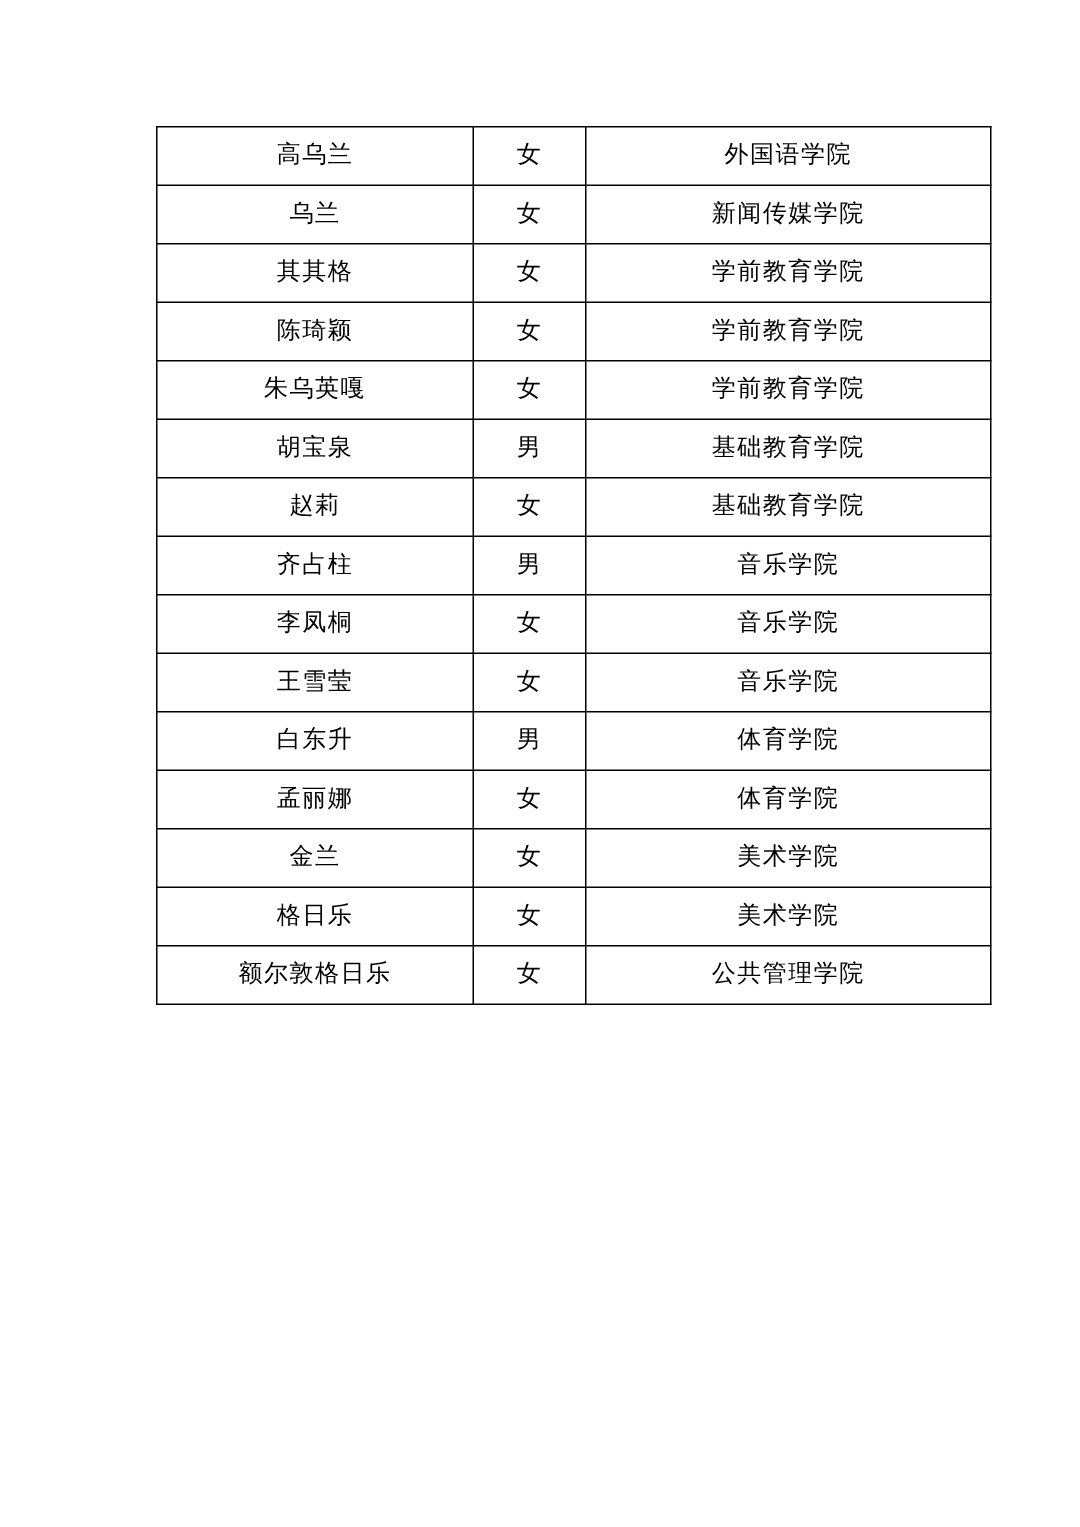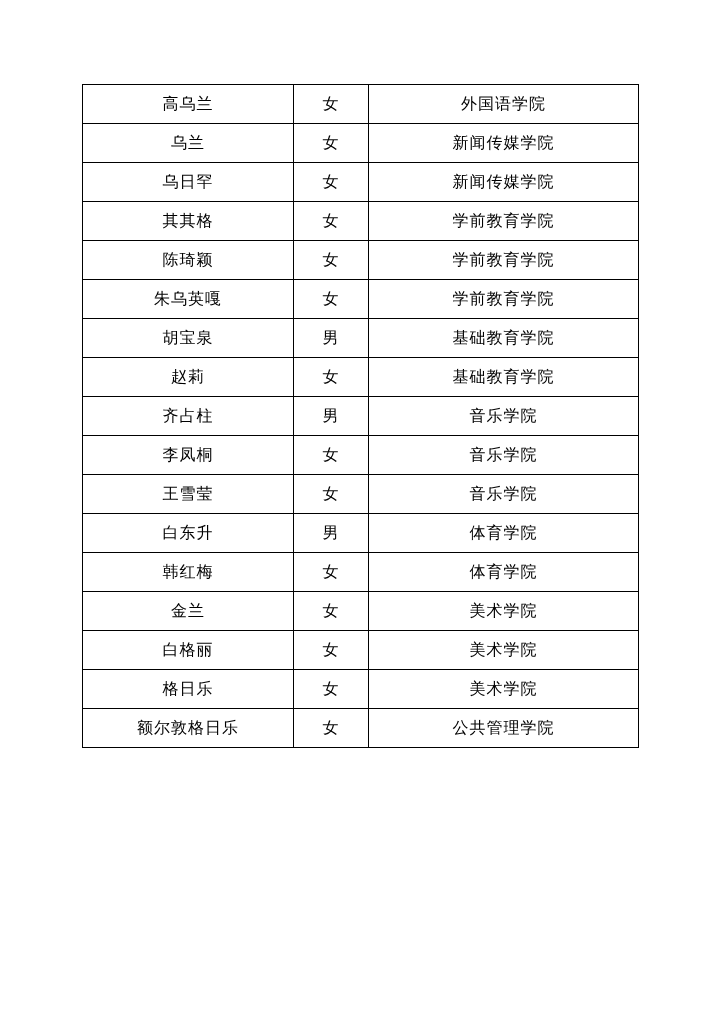--- a/index.html
+++ b/index.html
@@ -17,20 +17,21 @@
     position: relative;
     width: 720px;
     height: 1018px;
     box-sizing: border-box;
     padding: 84px 82px 0 82px;
   }
   table.roster {
     border-collapse: collapse;
     width: 556px;
     table-layout: fixed;
+    margin-left: 22px;
   }
   table.roster td {
     border: 1px solid #000000;
     height: 38px;
     text-align: center;
     vertical-align: middle;
     font-size: 16px;
     line-height: 1.2;
     letter-spacing: 1px;
     padding: 0 2px;
@@ -51,25 +52,20 @@
       <col class="c-college">
     </colgroup>
     <tbody>
         <tr>
           <td>高乌兰</td>
           <td>女</td>
           <td>外国语学院</td>
         </tr>
         <tr>
           <td>乌兰</td>
-          <td>女</td>
-          <td>新闻传媒学院</td>
-        </tr>
-        <tr>
-          <td>乌日罕</td>
           <td>女</td>
           <td>新闻传媒学院</td>
         </tr>
         <tr>
           <td>其其格</td>
           <td>女</td>
           <td>学前教育学院</td>
         </tr>
         <tr>
           <td>陈琦颖</td>
@@ -105,31 +101,26 @@
           <td>王雪莹</td>
           <td>女</td>
           <td>音乐学院</td>
         </tr>
         <tr>
           <td>白东升</td>
           <td>男</td>
           <td>体育学院</td>
         </tr>
         <tr>
-          <td>韩红梅</td>
+          <td>孟丽娜</td>
           <td>女</td>
           <td>体育学院</td>
         </tr>
         <tr>
           <td>金兰</td>
-          <td>女</td>
-          <td>美术学院</td>
-        </tr>
-        <tr>
-          <td>白格丽</td>
           <td>女</td>
           <td>美术学院</td>
         </tr>
         <tr>
           <td>格日乐</td>
           <td>女</td>
           <td>美术学院</td>
         </tr>
         <tr>
           <td>额尔敦格日乐</td>

